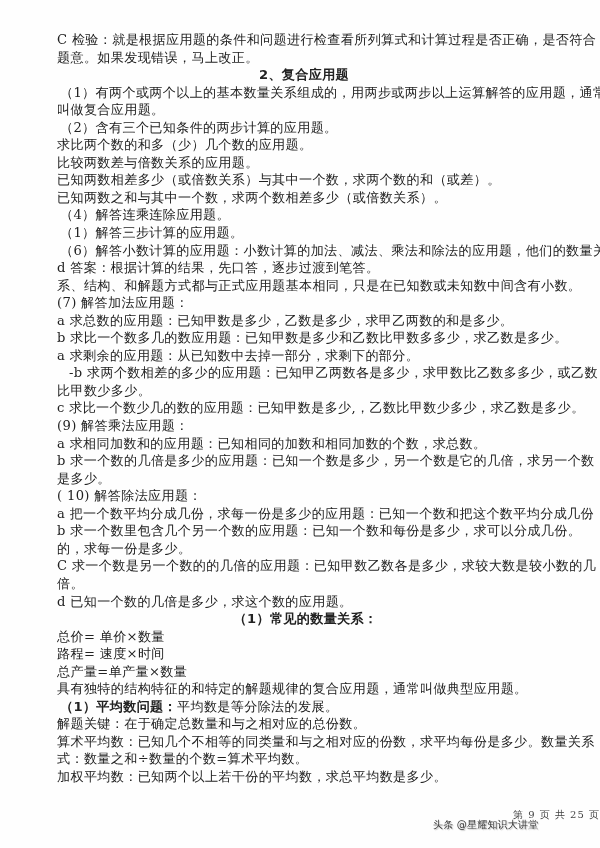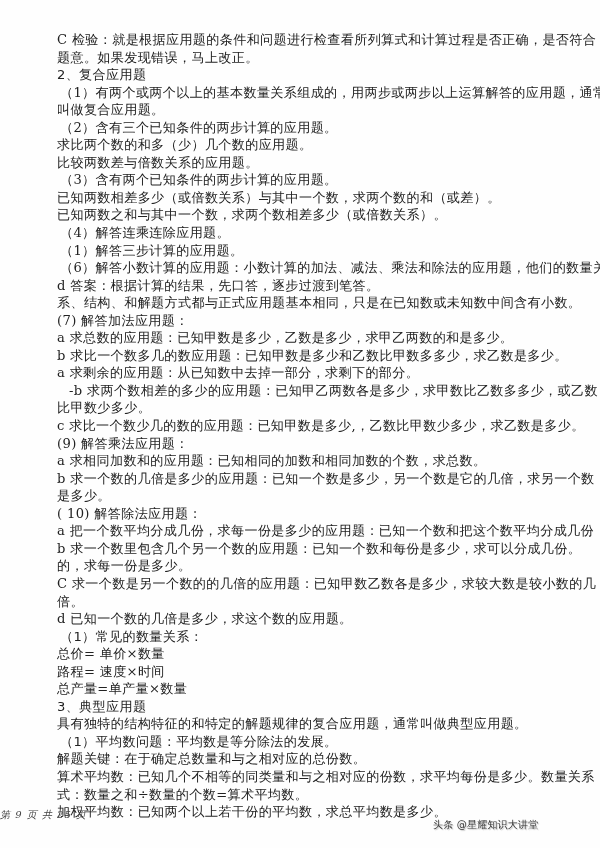--- a/index.html
+++ b/index.html
@@ -2,46 +2,45 @@
 <html><head>
 <meta charset="utf-8">
 <style>
   html, body { margin: 0; padding: 0; }
   body {
     width: 600px; height: 848px; background: #fefefe; position: relative; overflow: hidden;
     font-family: "DejaVu Serif", "Liberation Serif", serif; color: #222;
   }
   .page { position: absolute; left: 57px; top: 31px; width: 494px; }
   .line { font-size: 13.1px; line-height: 17.55px; height: 17.55px; white-space: nowrap; letter-spacing: 0.35px; }
-  .bold { font-weight: normal; font-family: "DejaVu Sans", "Liberation Sans", sans-serif; }
+  .bold { font-weight: bold; font-family: "DejaVu Sans", "Liberation Sans", sans-serif; text-align: center; }
   .ind1 { padding-left: 3px; }
   .ind2 { padding-left: 12px; }
   .footer {
-    position: absolute; top: 808px; left: 0; width: 600px; text-align: left;
-    font-size: 10px; color: #444; letter-spacing: 1px; font-style: italic;
+    position: absolute; top: 808px; left: 0; width: 600px; text-align: right;
+    font-size: 10px; color: #444; letter-spacing: 1px;
   }
   .watermark {
     position: absolute; top: 818px; left: 433px;
     font-family: "DejaVu Sans", "Liberation Sans", sans-serif; font-size: 10px; color: #333;
     text-shadow: 0 0 2px #fff, 1px 1px 1px #bbb; letter-spacing: 0.2px;
   }
 </style>
 </head>
 <body>
 
 <div class="page" id="page">
     <div class="line ">C 检验：就是根据应用题的条件和问题进行检查看所列算式和计算过程是否正确，是否符合</div>
     <div class="line ">题意。如果发现错误，马上改正。</div>
     <div class="line bold">2、复合应用题</div>
     <div class="line ind1">（1）有两个或两个以上的基本数量关系组成的，用两步或两步以上运算解答的应用题，通常</div>
     <div class="line ">叫做复合应用题。</div>
     <div class="line ind1">（2）含有三个已知条件的两步计算的应用题。</div>
     <div class="line ">求比两个数的和多（少）几个数的应用题。</div>
     <div class="line ">比较两数差与倍数关系的应用题。</div>
-    <div class="line ind1">（3）含有两个已知条件的两步计算的应用题。</div>
     <div class="line ">已知两数相差多少（或倍数关系）与其中一个数，求两个数的和（或差）。</div>
     <div class="line ">已知两数之和与其中一个数，求两个数相差多少（或倍数关系）。</div>
     <div class="line ind1">（4）解答连乘连除应用题。</div>
     <div class="line ind1">（1）解答三步计算的应用题。</div>
     <div class="line ind1">（6）解答小数计算的应用题：小数计算的加法、减法、乘法和除法的应用题，他们的数量关</div>
     <div class="line ">d 答案：根据计算的结果，先口答，逐步过渡到笔答。</div>
     <div class="line ">系、结构、和解题方式都与正式应用题基本相同，只是在已知数或未知数中间含有小数。</div>
     <div class="line ">(7)  解答加法应用题：</div>
     <div class="line ">a 求总数的应用题：已知甲数是多少，乙数是多少，求甲乙两数的和是多少。</div>
     <div class="line ">b 求比一个数多几的数应用题：已知甲数是多少和乙数比甲数多多少，求乙数是多少。</div>
@@ -57,21 +56,20 @@
     <div class="line ">a 把一个数平均分成几份，求每一份是多少的应用题：已知一个数和把这个数平均分成几份</div>
     <div class="line ">b 求一个数里包含几个另一个数的应用题：已知一个数和每份是多少，求可以分成几份。</div>
     <div class="line ">的，求每一份是多少。</div>
     <div class="line ">C 求一个数是另一个数的的几倍的应用题：已知甲数乙数各是多少，求较大数是较小数的几</div>
     <div class="line ">倍。</div>
     <div class="line ">d 已知一个数的几倍是多少，求这个数的应用题。</div>
     <div class="line bold ind1">（1）常见的数量关系：</div>
     <div class="line ">总价= 单价×数量</div>
     <div class="line ">路程= 速度×时间</div>
     <div class="line ">总产量=单产量×数量</div>
-    <div class="line bold">3、典型应用题</div>
     <div class="line ">具有独特的结构特征的和特定的解题规律的复合应用题，通常叫做典型应用题。</div>
     <div class="line ind1"><span class="bold">（1）平均数问题：</span><span>平均数是等分除法的发展。</span></div>
     <div class="line ">解题关键：在于确定总数量和与之相对应的总份数。</div>
     <div class="line ">算术平均数：已知几个不相等的同类量和与之相对应的份数，求平均每份是多少。数量关系</div>
     <div class="line ">式：数量之和÷数量的个数=算术平均数。</div>
     <div class="line ">加权平均数：已知两个以上若干份的平均数，求总平均数是多少。</div>
   </div>
 
 <div class="footer">第 9 页 共 25 页</div>
 

